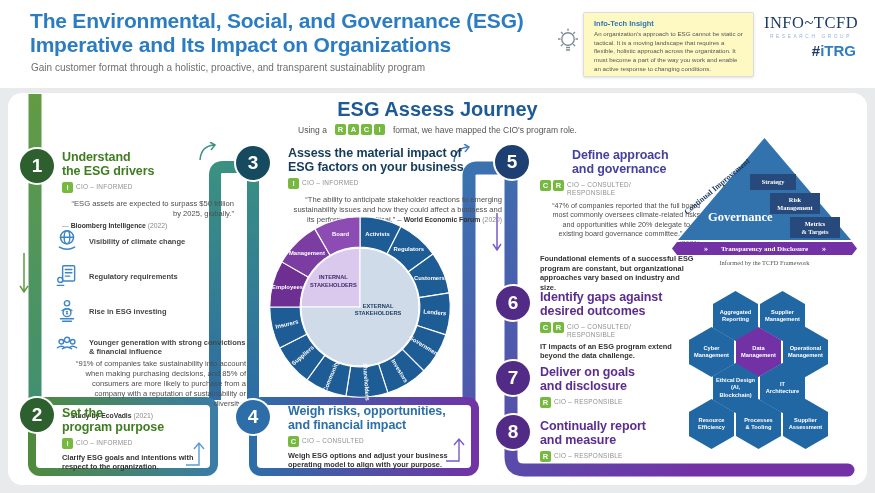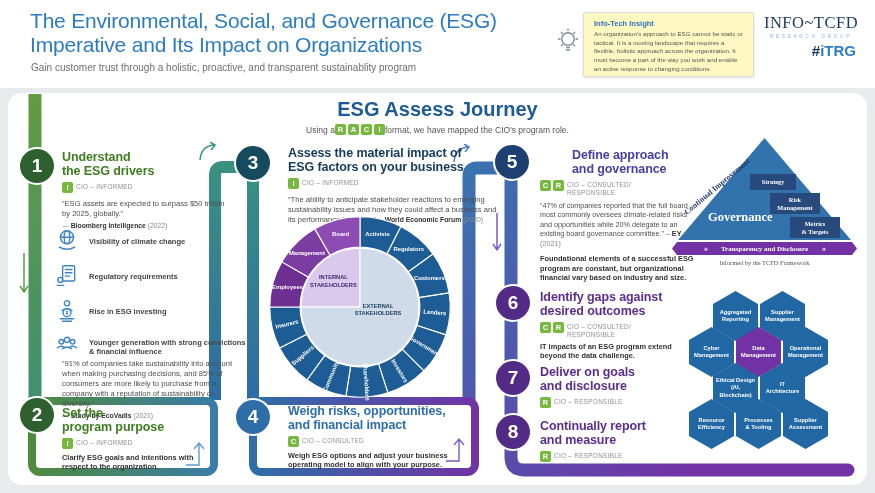--- a/index.html
+++ b/index.html
@@ -1,21 +1,21 @@
 <!DOCTYPE html>
 <html><head>
 <meta charset="utf-8">
 <style>
   * { margin:0; padding:0; box-sizing:border-box; }
   body { width:875px; height:493px; position:relative; overflow:hidden;
          background:#e9eaec; font-family:"Liberation Sans",sans-serif; }
 
   
   .header { position:absolute; left:0; top:0; width:875px; height:88px; background:#ffffff; }
-  .title { position:absolute; left:30px; top:9px; font-size:21px; font-weight:normal;
+  .title { position:absolute; left:30px; top:9px; font-size:21px; font-weight:bold;
            color:#2b7cc2; line-height:1.14; white-space:pre-line; letter-spacing:-.2px; }
   .subtitle { position:absolute; left:31px; top:62px; font-size:10px; color:#6f6f6f; }
 
   .insight-box { position:absolute; left:583px; top:12px; width:171px; height:65px;
                  background:#fef9c3; border:1px solid #dcdcdc; border-radius:2px;
                  box-shadow:0 1px 3px rgba(0,0,0,.13); padding:6px 8px 4px 10px; }
   .insight-title { font-size:7.5px; font-weight:bold; color:#2e75b6; margin-bottom:2px; }
   .insight-body { font-size:6.2px; color:#555; line-height:1.4; }
   .bulb { position:absolute; left:556px; top:27px; }
 
@@ -24,21 +24,21 @@
   .logo-sub { font-size:4.8px; letter-spacing:2.6px; color:#93b5d6; margin-top:1px; }
   .logo-tag { font-size:15px; font-weight:bold; color:#2f7dc3; text-align:right; padding-right:10px; margin-top:3px; }
   .logo-tag .hash { color:#1d3b66; }
 
   
   .panel { position:absolute; left:8px; top:93px; width:859px; height:392px;
            background:#fff; border-radius:14px; }
   .journey-title { position:absolute; left:8px; top:98px; width:859px; text-align:center;
                    font-size:20px; font-weight:bold; color:#1d5a96; }
   .journey-lead { position:absolute; left:8px; top:124px; width:859px; display:flex;
-                  justify-content:center; align-items:center; gap:0;
+                  justify-content:center; align-items:center; gap:8px;
                   font-size:8.5px; color:#555; }
   .chip { width:11px; height:11px; background:#76b93e; color:#fff; font-size:7.5px;
           font-weight:bold; display:inline-flex; align-items:center; justify-content:center;
           border-radius:2px; }
 
   svg.overlay { position:absolute; left:0; top:0; pointer-events:none; }
 
   
   .jbox { position:absolute; border:8px solid transparent; border-radius:12px; }
   .box2 { left:28px; top:397px; width:190px; height:79px;
@@ -53,21 +53,21 @@
          justify-content:center; box-shadow:0 0 0 2px #fff; }
 
   .step { position:absolute; }
   .sh { font-size:12.5px; font-weight:bold; line-height:1.12; white-space:pre-line; letter-spacing:-.1px; }
   .green  { color:#3f7d20; }  .teal   { color:#143a5c; }
   .blue   { color:#2d6fa8; }  .indigo { color:#4641a1;margin-left:32px; }
   .purple { color:#5b2d8e; }
   .brow { display:flex; align-items:flex-start; gap:3px; margin-top:4px; }
   .role { font-size:6.4px; color:#8f8f8f; letter-spacing:.3px; line-height:1.3;
           max-width:78px; margin-top:1px; }
-  .q   { font-size:7.6px; color:#4e4e4e; line-height:1.32; margin-top:6px; }
+  .q   { font-size:7.6px; color:#4e4e4e; line-height:1.32; margin-top:6px;text-align:right; }
   .q5  { font-size:7.2px; margin-top:3px; }
   .attr { font-size:6.8px; color:#8a8a8a; margin-top:3px; }
   .attr b { color:#333; }
   .btext { font-size:7.4px; font-weight:bold; color:#333; line-height:1.28; margin-top:4px; }
 
   .drivers { position:absolute; left:55px; top:228px; width:192px; }
   .drow { display:flex; align-items:center; gap:10px; margin-bottom:7px; }
   .dlabel { font-size:7.5px; font-weight:bold; color:#454545; line-height:1.25; }
 
   
@@ -102,21 +102,21 @@
   .donut { position:absolute; left:263px; top:212px; width:194px; height:190px; }
 
   .deco { position:absolute; }
 </style>
 </head>
 <body>
 
 <div class="header">
   <div class="title">The Environmental, Social, and Governance (ESG)
 Imperative and Its Impact on Organizations</div>
-  <div class="subtitle">Gain customer trust through a holistic, proactive, and transparent sustainablity program</div>
+  <div class="subtitle">Gain customer format through a holistic, proactive, and transparent sustainablity program</div>
 </div>
 
 <svg class="bulb" width="24" height="30" viewBox="0 0 24 30">
   <circle cx="12" cy="12" r="6.2" fill="none" stroke="#7f8c99" stroke-width="1.4"></circle>
   <path d="M12 1.5 V4 M22 12 H19.5 M2 12 H4.5 M19 5 L17.2 6.8 M5 5 L6.8 6.8 M19 19 L17.2 17.2 M5 19 L6.8 17.2" stroke="#7f8c99" stroke-width="1.3" fill="none"></path>
   <path d="M10 20.5 h4 M10 23 h4" stroke="#7f8c99" stroke-width="1.3"></path>
 </svg>
 
 <div class="insight-box">
   <div class="insight-title">Info-Tech Insight</div>
@@ -284,21 +284,21 @@
   <div class="sh indigo">Define approach
 and governance</div>
   <div class="brow">
     <span style="display:inline-flex;gap:2px">
         <span class="chip">C</span>
         <span class="chip">R</span>
       </span>
     <span class="role">CIO – CONSULTED/ RESPONSIBLE</span>
   </div>
   <div class="q q5"><span>“47% of companies reported that the full board most commonly oversees climate-related risks and opportunities while 20% delegate to an existing board governance committee.”</span> – <b style="color:#333">EY</b> <span style="color:#8a8a8a">(2021)</span></div>
-  <div class="btext" style="margin-top:6px;width:156px">Foundational elements of a successful ESG program are constant, but organizational financial vary based on industry and size.</div>
+  <div class="btext" style="margin-top:6px;width:156px">Foundational elements of a successful ESG program are constant, but organizational approaches vary based on industry and size.</div>
 </div>
 
 <div class="step" style="left:540px;top:290px;width:165px">
   <div class="sh purple">Identify gaps against
 desired outcomes</div>
   <div class="brow">
     <span style="display:inline-flex;gap:2px">
         <span class="chip">C</span>
         <span class="chip">R</span>
       </span>

